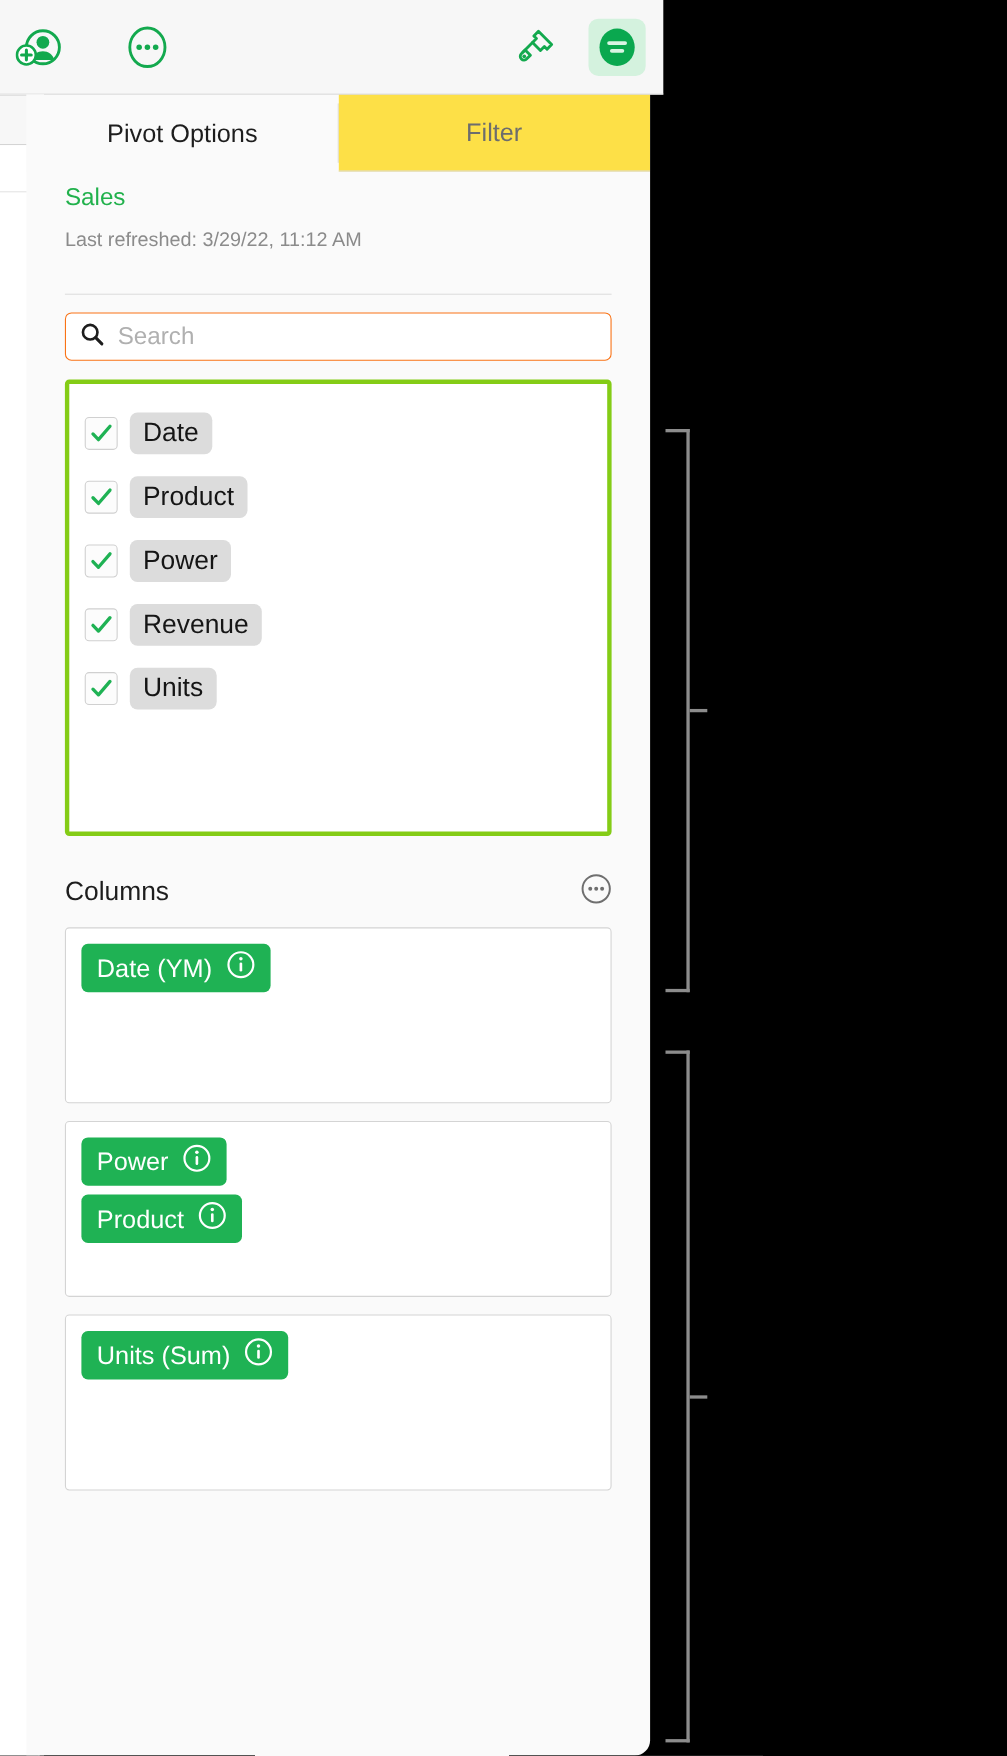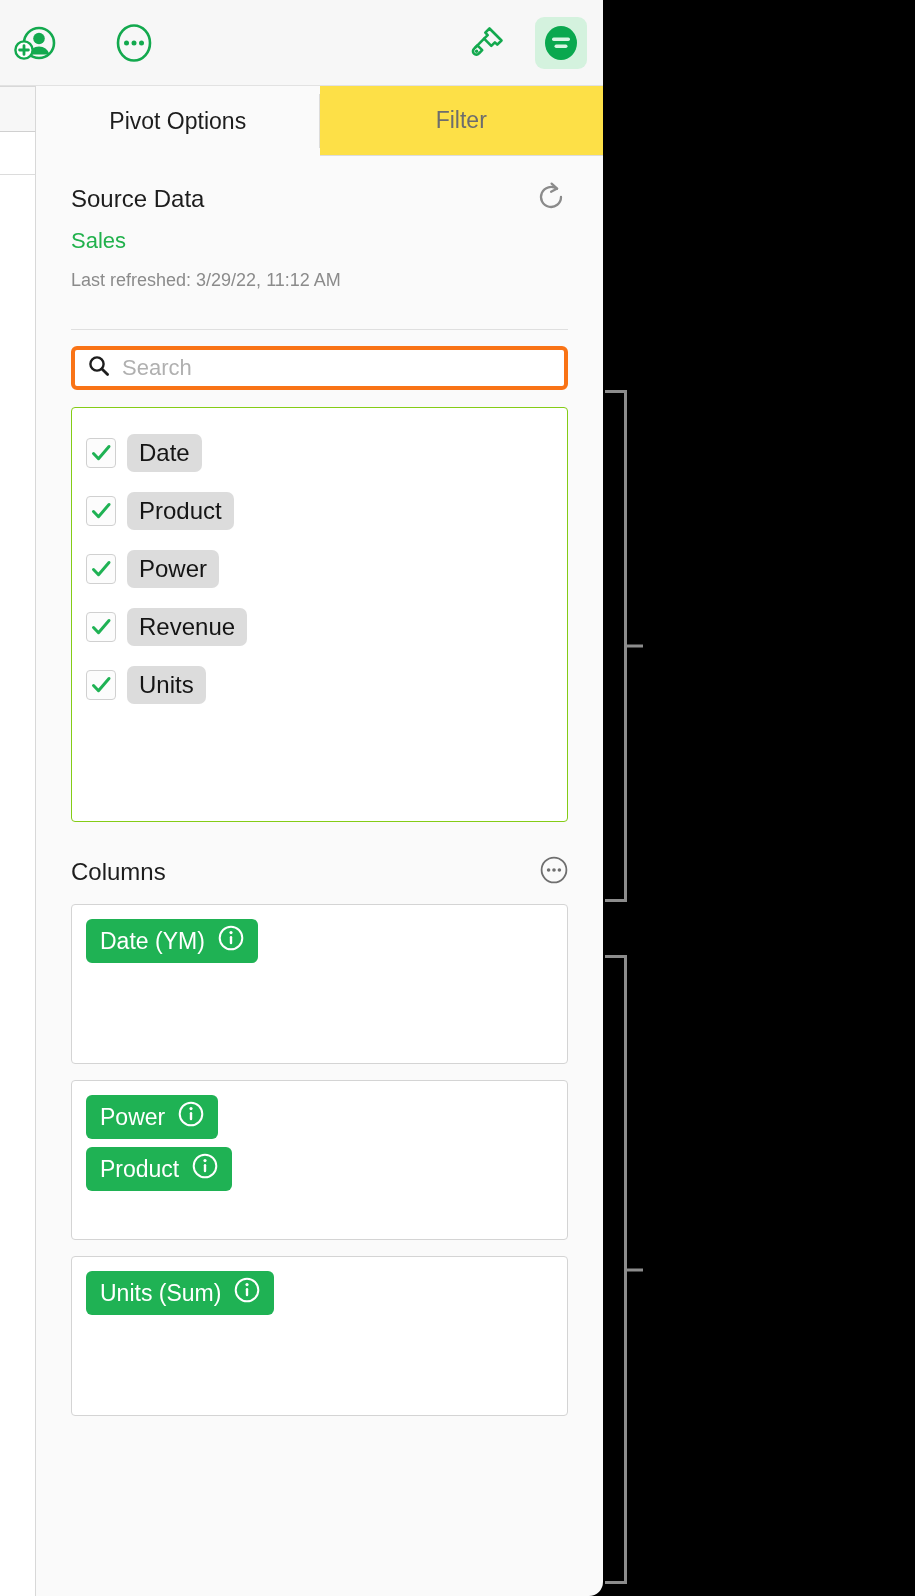--- a/index.html
+++ b/index.html
@@ -40,21 +40,21 @@
   .tb-right { margin-left: auto; display: flex; align-items: center; gap: 22px; margin-right: 16px; }
   .tb-btn {
     width: 52px; height: 52px; display: flex; align-items: center; justify-content: center;
     border-radius: 9px; cursor: pointer;
   }
   .tb-btn.active { background: #d4f2de; }
   .tb-btn svg { display: block; }
 
   
   .panel {
-    position: absolute; left: 36px; top: 86px; width: 567px; height: 1510px;
+    position: absolute; left: 24px; top: 86px; width: 567px; height: 1510px;
     background: #fafafa;
     border-bottom-right-radius: 14px;
     overflow: hidden;
   }
 
   
   .tabbar { display: flex; height: 70px; width: 567px; }
   .tab {
     flex: 1; display: flex; align-items: center; justify-content: center;
     font-size: 23px; cursor: pointer; position: relative;
@@ -72,28 +72,28 @@
     font-size: 24px; color: #1d1d1d; font-weight: 400;
   }
   .src-head { display: flex; align-items: center; justify-content: space-between; padding-top: 24px; }
   .src-name { font-size: 22px; color: #21b14c; margin-top: 10px; }
   .src-refreshed { font-size: 18px; color: #8b8b8b; margin-top: 16px; }
   .divider { height: 1px; background: #dfdfdf; margin: 38px 0 0 0; }
 
   .fields-title { margin-top: 33px; }
 
   .search-box {
-    margin-top: 16px; height: 44px; border: 4px solid #f97316; border-radius: 6px;
+    margin-top: 16px; height: 44px; border: 1px solid #f97316; border-radius: 6px;
     background: #fff; display: flex; align-items: center; padding: 1px 12px; gap: 11px;
   }
   .search-ph { font-size: 22px; color: #b0b0b0; }
 
   .fields-list {
     margin-top: 17px; height: 415px; background: #fff;
-    border: 1px solid #84cc16; border-radius: 4px; padding: 16px 0 0 14px;
+    border: 4px solid #84cc16; border-radius: 4px; padding: 16px 0 0 14px;
   }
   .field-row { display: flex; align-items: center; gap: 11px; height: 58px; }
   .cbx {
     width: 30px; height: 30px; border: 1px solid #d0d0d0; border-radius: 4px;
     background: #fcfcfc; display: flex; align-items: center; justify-content: center;
     cursor: pointer; flex: none;
   }
   .fieldpill {
     background: #dcdcdc; border-radius: 7px; padding: 5px 12px;
     font-size: 24px; color: #151515; cursor: pointer;
@@ -197,31 +197,20 @@
       <div class="tab active">
         <span>Pivot Options</span>
       </div>
       <div class="tab inactive">
         <span>Filter</span>
       </div>
     </div>
 
     <div class="panel-body">
 
-      <div class="src-head">
-        <div class="section-title">Source Data</div>
-        <div class="dots-circle">
-          <span>
-            <svg width="34" height="34" viewBox="0 0 34 34">
-              <path d="M27 17a10 10 0 11-4.1-8.1" fill="none" stroke="#8b8b8b" stroke-width="2.3" stroke-linecap="round"></path>
-              <path d="M17.6 3.6l5.6 4.9-6.1 3.2" fill="none" stroke="#8b8b8b" stroke-width="2.3" stroke-linecap="round" stroke-linejoin="round"></path>
-            </svg>
-          </span>
-        </div>
-      </div>
       <div class="src-name">Sales</div>
       <div class="src-refreshed">Last refreshed: 3/29/22, 11:12 AM</div>
 
       <div class="divider"></div>
 
 
       <div class="search-box">
         <span>
           <svg width="24" height="24" viewBox="0 0 24 24">
             <circle cx="10" cy="10" r="6.6" fill="none" stroke="#1d1d1d" stroke-width="2.4"></circle>

